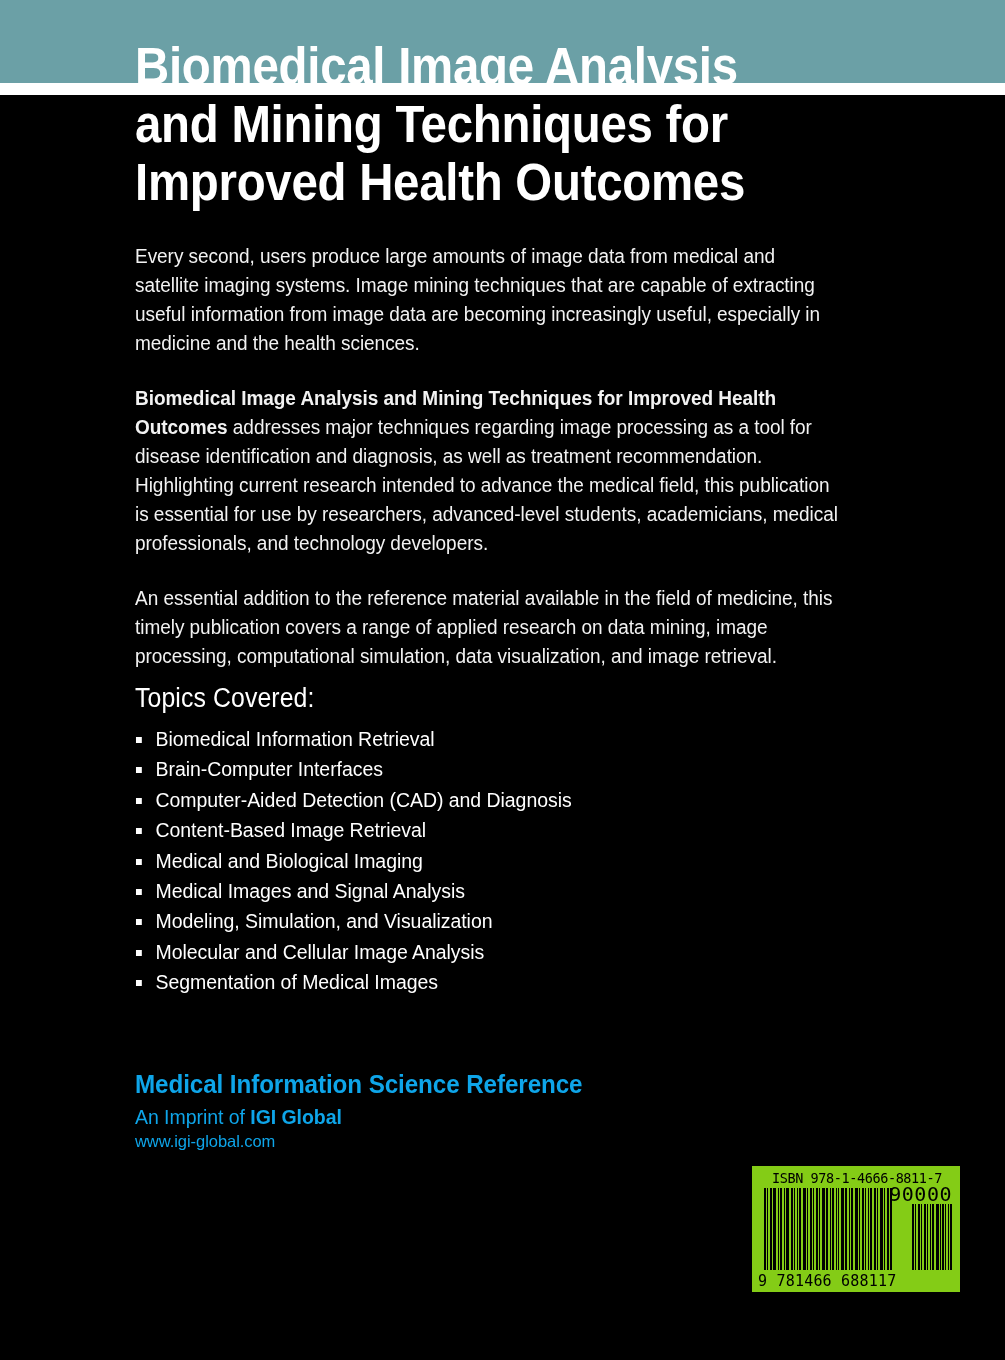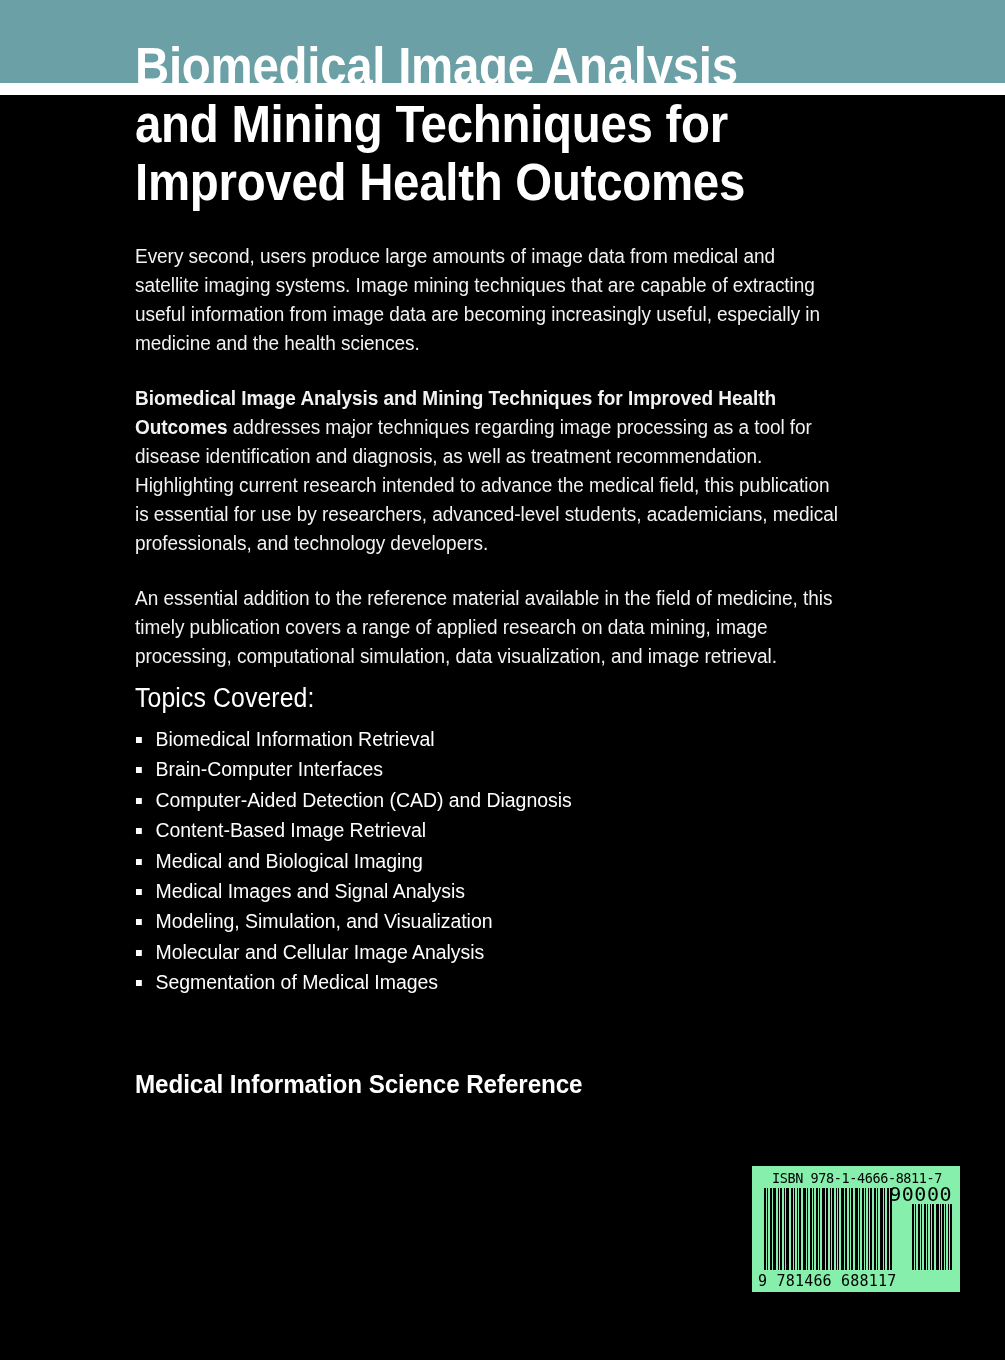--- a/index.html
+++ b/index.html
@@ -116,21 +116,21 @@
     height: 6px;
     background: #ffffff;
     display: block;
   }
 
   
   .publisher {
     position: absolute;
     left: 135px;
     top: 1069px;
-    color: #ffffff;
+    color: #0ea5e9;
   }
   .imprint-name {
     font-family: "Liberation Sans Narrow", "Liberation Sans", sans-serif;
     font-weight: bold;
     font-size: 25.5px;
     line-height: 30px;
     letter-spacing: -0.1px;
     transform: scaleX(0.95);
     transform-origin: left top;
   }
@@ -148,21 +148,21 @@
   }
   .addr-line:first-of-type { margin-top: 2px; }
 
   
   .barcode-box {
     position: absolute;
     left: 752px;
     top: 1166px;
     width: 208px;
     height: 126px;
-    background: #86efac;
+    background: #84cc16;
     box-sizing: border-box;
     padding: 12px;
   }
   .isbn-text {
     position: absolute;
     left: 8px;
     top: 4px;
     right: 6px;
     color: #000000;
     font-family: "DejaVu Sans Mono", "Liberation Mono", monospace;
@@ -246,20 +246,22 @@
   <li><span class="bullet"></span><span>Content-Based Image Retrieval</span></li>
   <li><span class="bullet"></span><span>Medical and Biological Imaging</span></li>
   <li><span class="bullet"></span><span>Medical Images and Signal Analysis</span></li>
   <li><span class="bullet"></span><span>Modeling, Simulation, and Visualization</span></li>
   <li><span class="bullet"></span><span>Molecular and Cellular Image Analysis</span></li>
   <li><span class="bullet"></span><span>Segmentation of Medical Images</span></li>
 </ul>
 
 <div class="publisher">
   <div class="imprint-name">Medical Information Science Reference</div>
+  <div class="imprint-of"><span>An Imprint of </span><b>IGI Global</b></div>
+  <div class="addr-line">www.igi-global.com</div>
 </div>
 
 <div class="barcode-box">
   <div class="isbn-text">ISBN 978-1-4666-8811-7</div>
   <div class="addon-digits">90000</div>
   <div class="bars-main">
       <i style="width:2px;margin-right:1px"></i>
       <i style="width:1px;margin-right:2px"></i>
       <i style="width:2px;margin-right:1px"></i>
       <i style="width:3px;margin-right:2px"></i>

